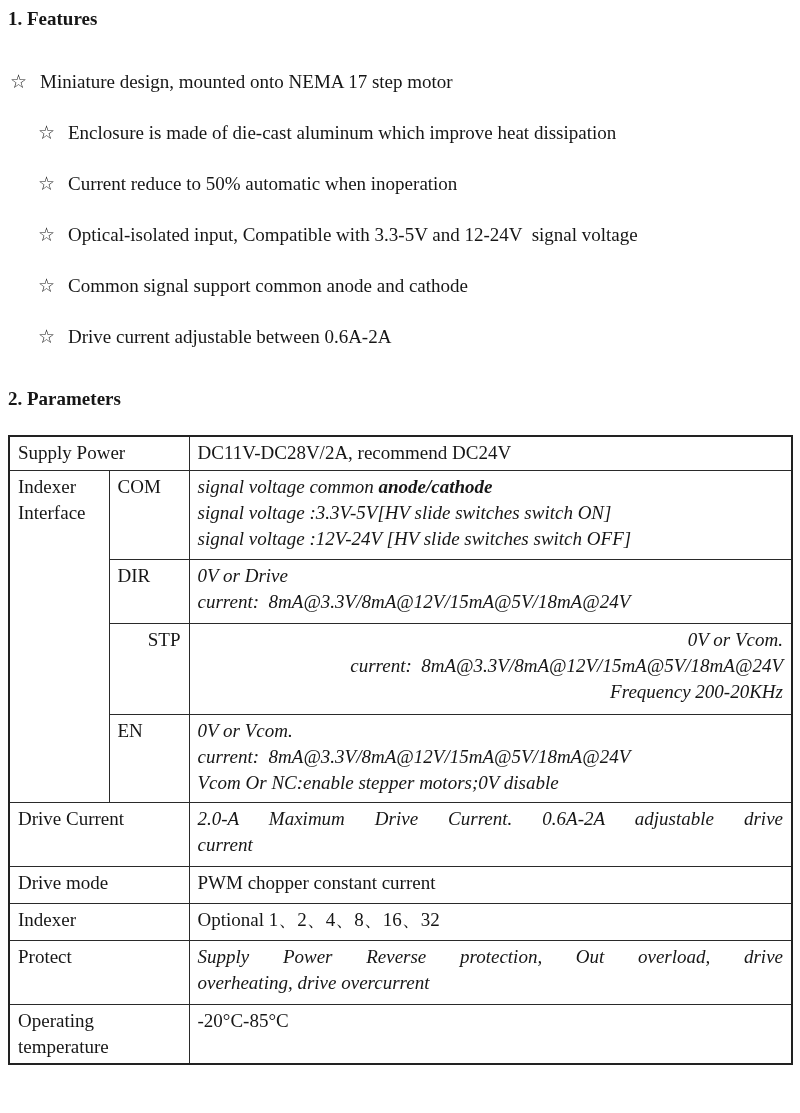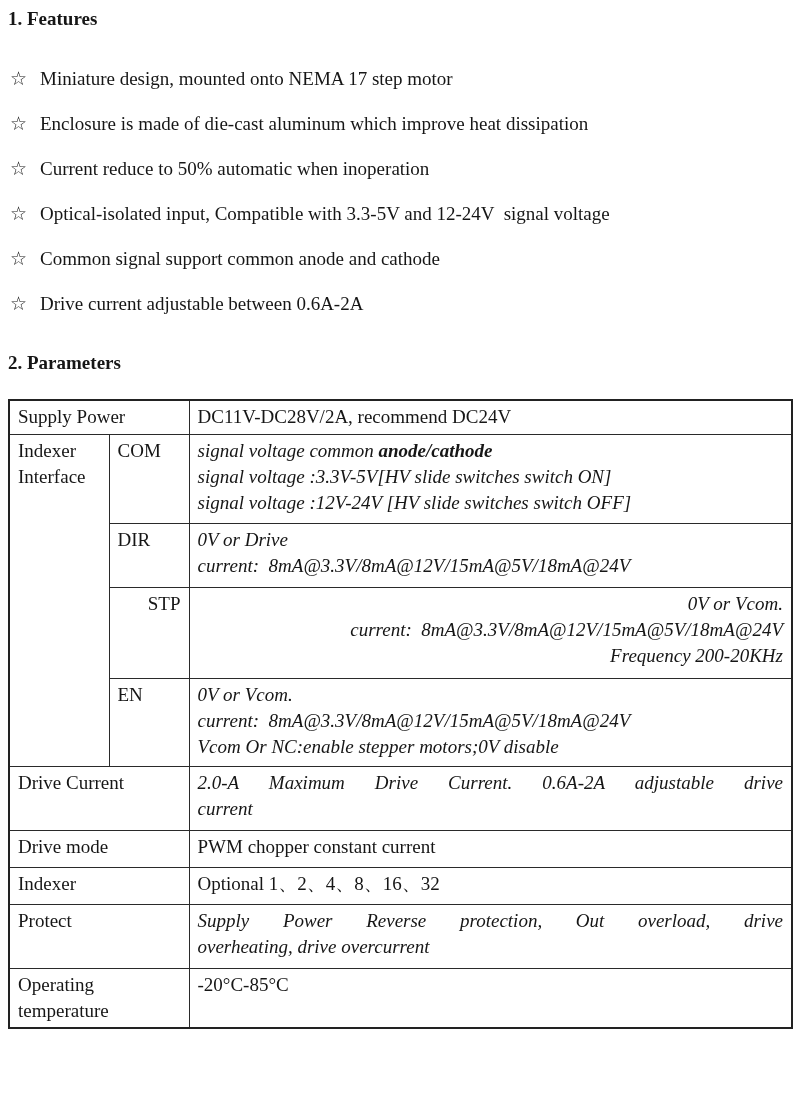--- a/index.html
+++ b/index.html
@@ -22,24 +22,24 @@
   }
   .heading-parameters { margin-top: 36px; }
 
   .features-list {
     list-style: none;
     margin: 36px 0 0 0;
     padding: 0;
   }
   .features-list li {
     font-size: 19px;
-    line-height: 21px;
+    line-height: 26px;
     white-space: pre-wrap;
   }
-  .features-list li + li { margin-top: 24px; }
+  .features-list li + li { margin-top: 24px; margin-left: 28px; }
   .star {
     font-family: "DejaVu Sans", sans-serif;
     font-size: 19px;
     display: inline-block;
     width: 22px;
     margin-right: 8px;
     margin-left: 2px;
   }
 
   table.params {

